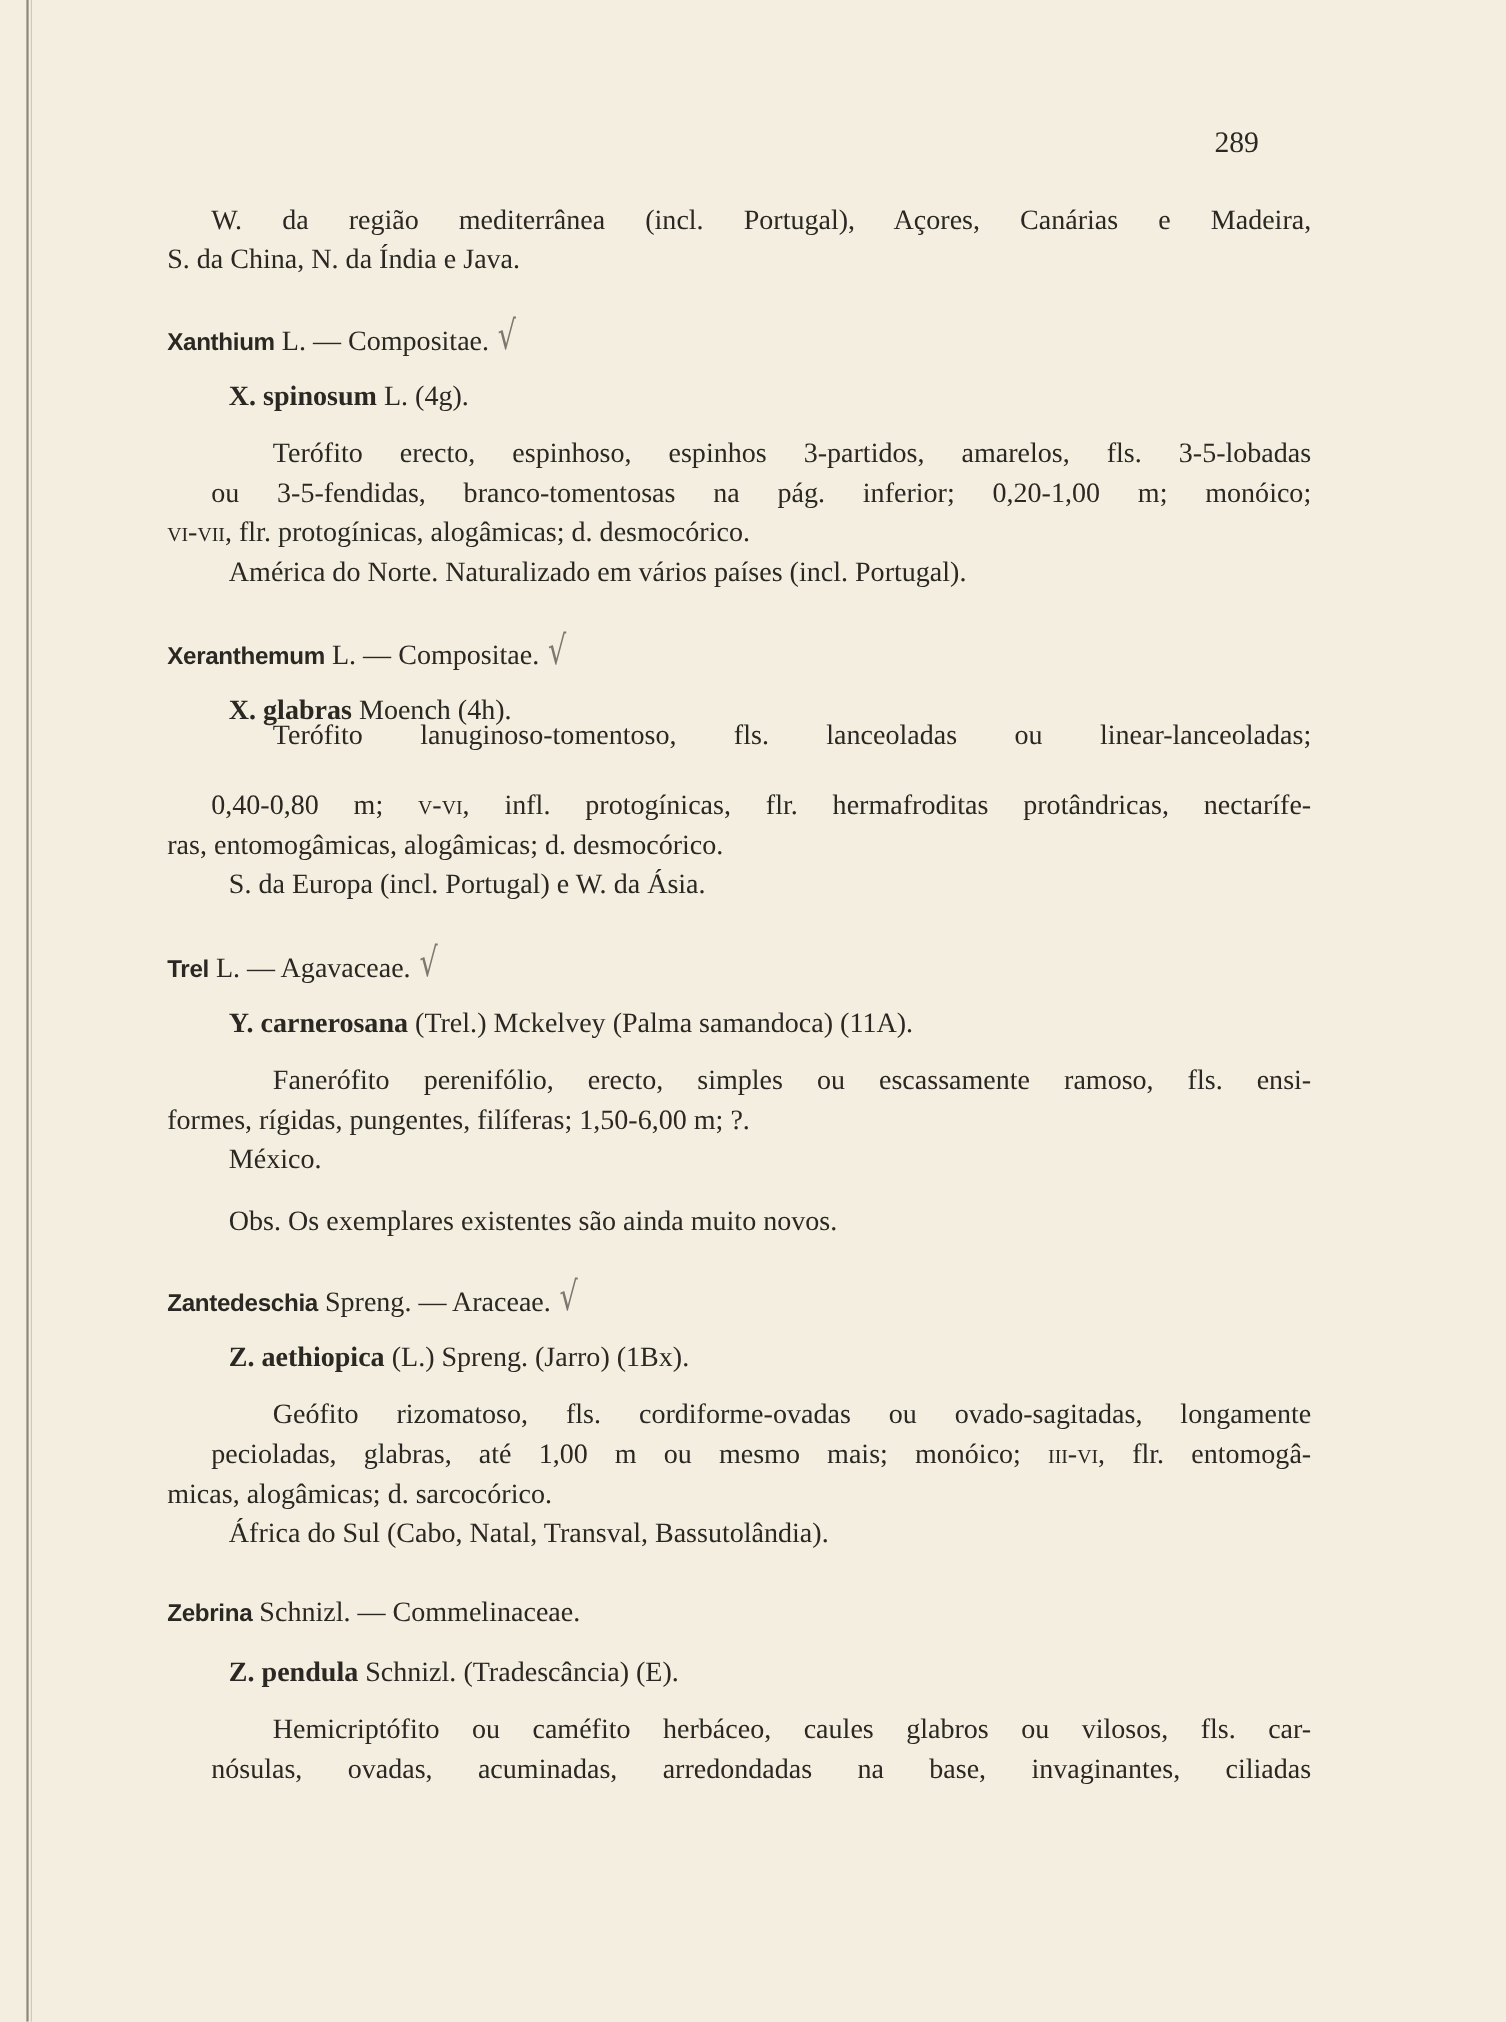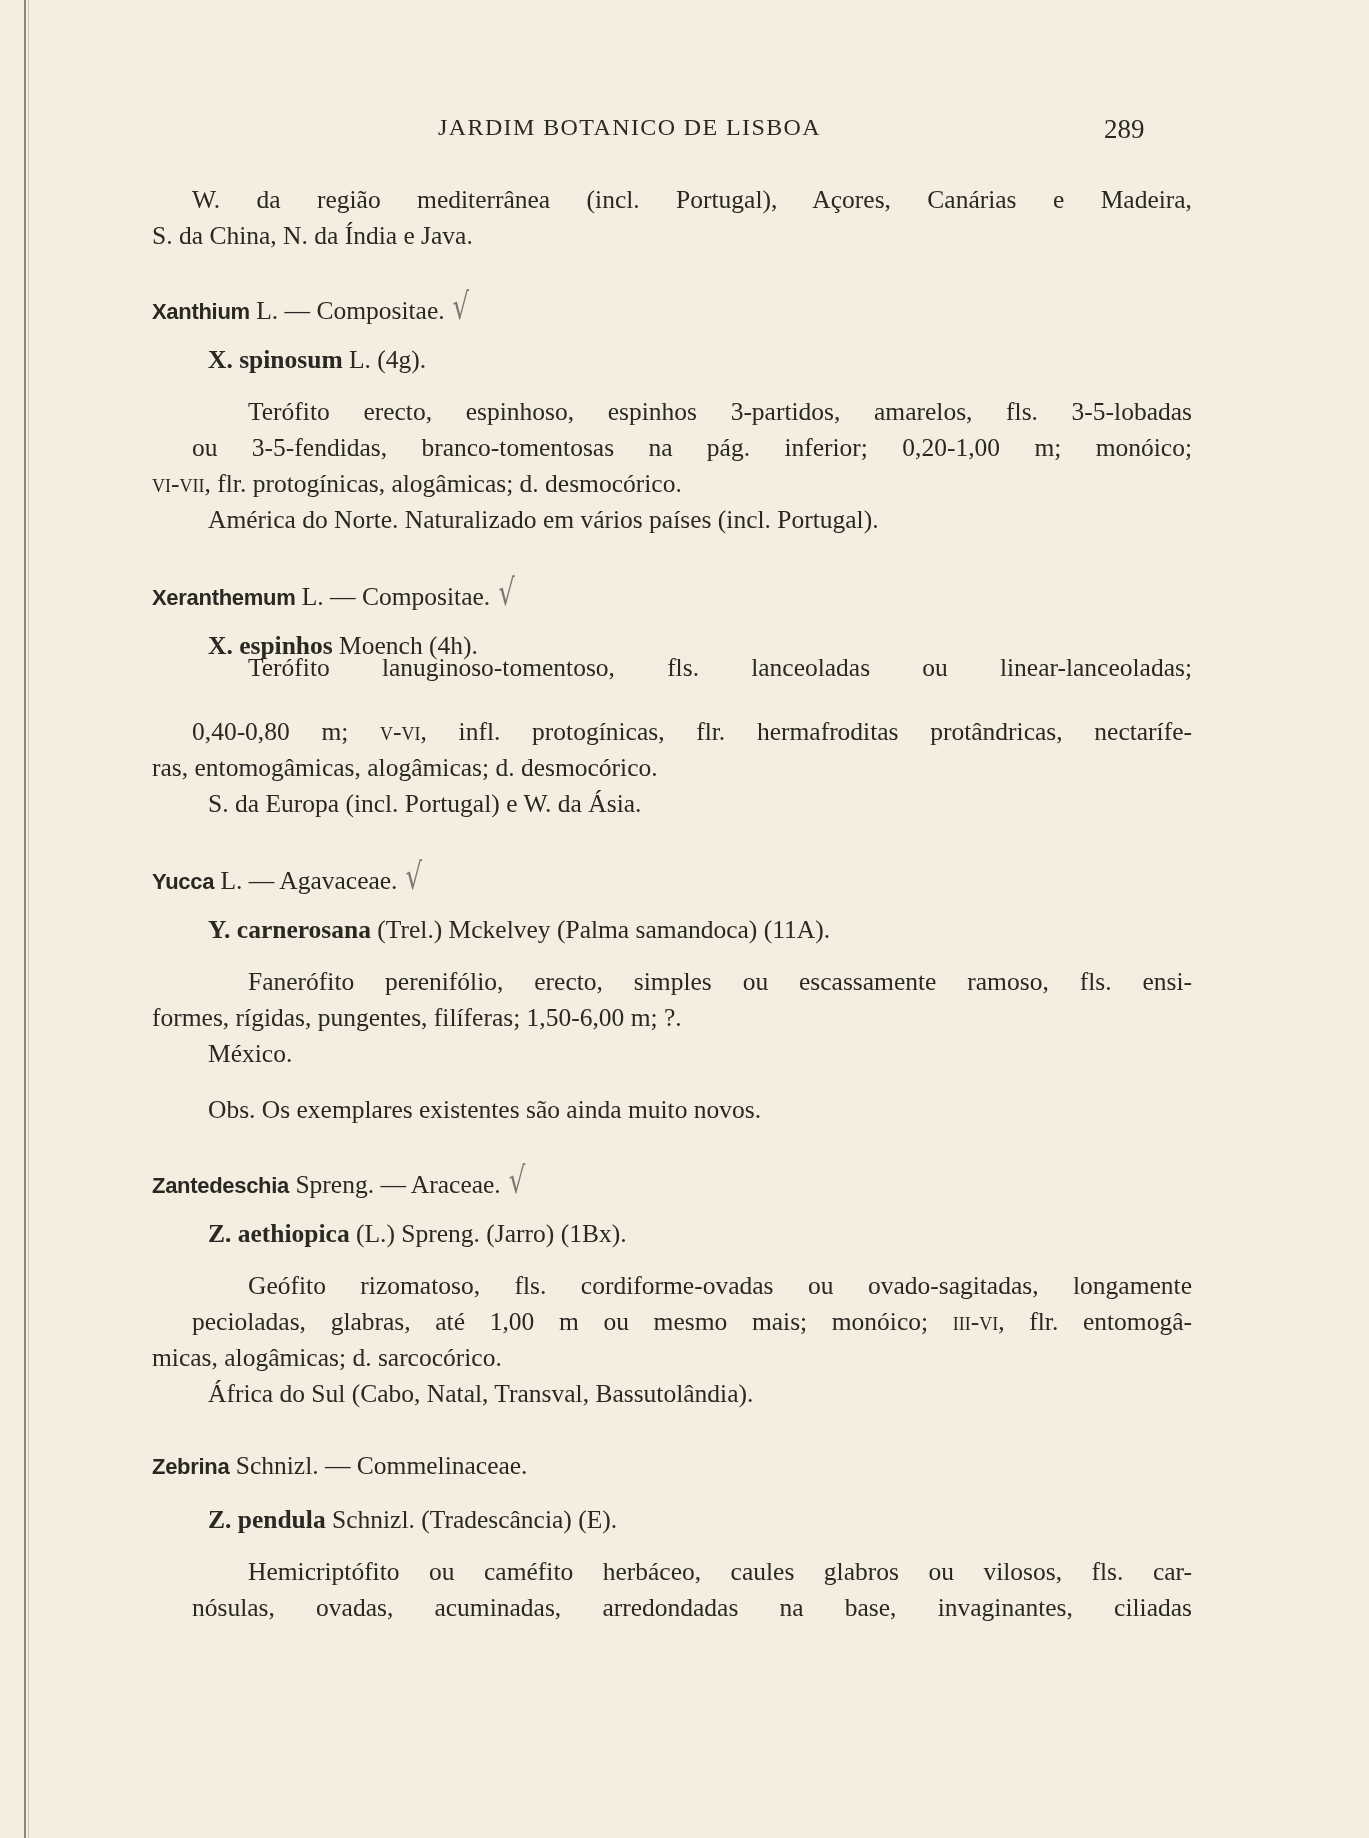--- a/index.html
+++ b/index.html
@@ -45,21 +45,20 @@
       font-size: 26px; margin-left: 8px; transform: scaleY(1.4); vertical-align: 4px;
     }
   </style>
 </head>
 <body>
 
 <div class="page-edge"></div>
 <div class="page-edge2"></div>
 
 <div class="running-head">
-  <span class="running-title">JARDIM BOTANICO DE LISBOA</span>
   <span class="page-number">289</span>
 </div>
 
 <div class="text-block">
   <div class="line justify" style="top:0px">W. da região mediterrânea (incl. Portugal), Açores, Canárias e Madeira,</div>
   <div class="line" style="top:36px">S. da China, N. da Índia e Java.</div>
 
   <div class="line" style="top:106px">
     <span class="genus">Xanthium</span><span> L. — Compositae.</span><span class="check">√</span>
   </div>
@@ -70,31 +69,31 @@
   <div class="line justify" style="top:248px">ou 3-5-fendidas, branco-tomentosas na pág. inferior; 0,20-1,00 m; monóico;</div>
   <div class="line" style="top:284px">
     <span class="sc">vi-vii</span><span>, flr. protogínicas, alogâmicas; d. desmocórico.</span>
   </div>
   <div class="line indent" style="top:320px">América do Norte. Naturalizado em vários países (incl. Portugal).</div>
 
   <div class="line" style="top:392px">
     <span class="genus">Xeranthemum</span><span> L. — Compositae.</span><span class="check">√</span>
   </div>
   <div class="line indent" style="top:446px">
-    <span class="species">X. espinhos</span><span> Moench (4h).</span>
+    <span class="species">X. glabras</span><span> Moench (4h).</span>
   </div>
   <div class="line indent justify" style="top:468px">Terófito lanuginoso-tomentoso, fls. lanceoladas ou linear-lanceoladas;</div>
   <div class="line justify" style="top:532px">
     <span>0,40-0,80 m; </span><span class="sc">v-vi</span><span>, infl. protogínicas, flr. hermafroditas protândricas, nectarífe-</span>
   </div>
   <div class="line" style="top:568px">ras, entomogâmicas, alogâmicas; d. desmocórico.</div>
   <div class="line indent" style="top:604px">S. da Europa (incl. Portugal) e W. da Ásia.</div>
 
   <div class="line" style="top:676px">
-    <span class="genus">Yucca</span><span> L. — Agavaceae.</span><span class="check">√</span>
+    <span class="genus">Trel</span><span> L. — Agavaceae.</span><span class="check">√</span>
   </div>
   <div class="line indent" style="top:730px">
     <span class="species">Y. carnerosana</span><span> (Trel.) Mckelvey (Palma samandoca) (11A).</span>
   </div>
   <div class="line indent justify" style="top:782px">Fanerófito perenifólio, erecto, simples ou escassamente ramoso, fls. ensi-</div>
   <div class="line" style="top:818px">formes, rígidas, pungentes, filíferas; 1,50-6,00 m; ?.</div>
   <div class="line indent" style="top:854px">México.</div>
   <div class="line indent" style="top:910px">Obs. Os exemplares existentes são ainda muito novos.</div>
 
   <div class="line" style="top:980px">

